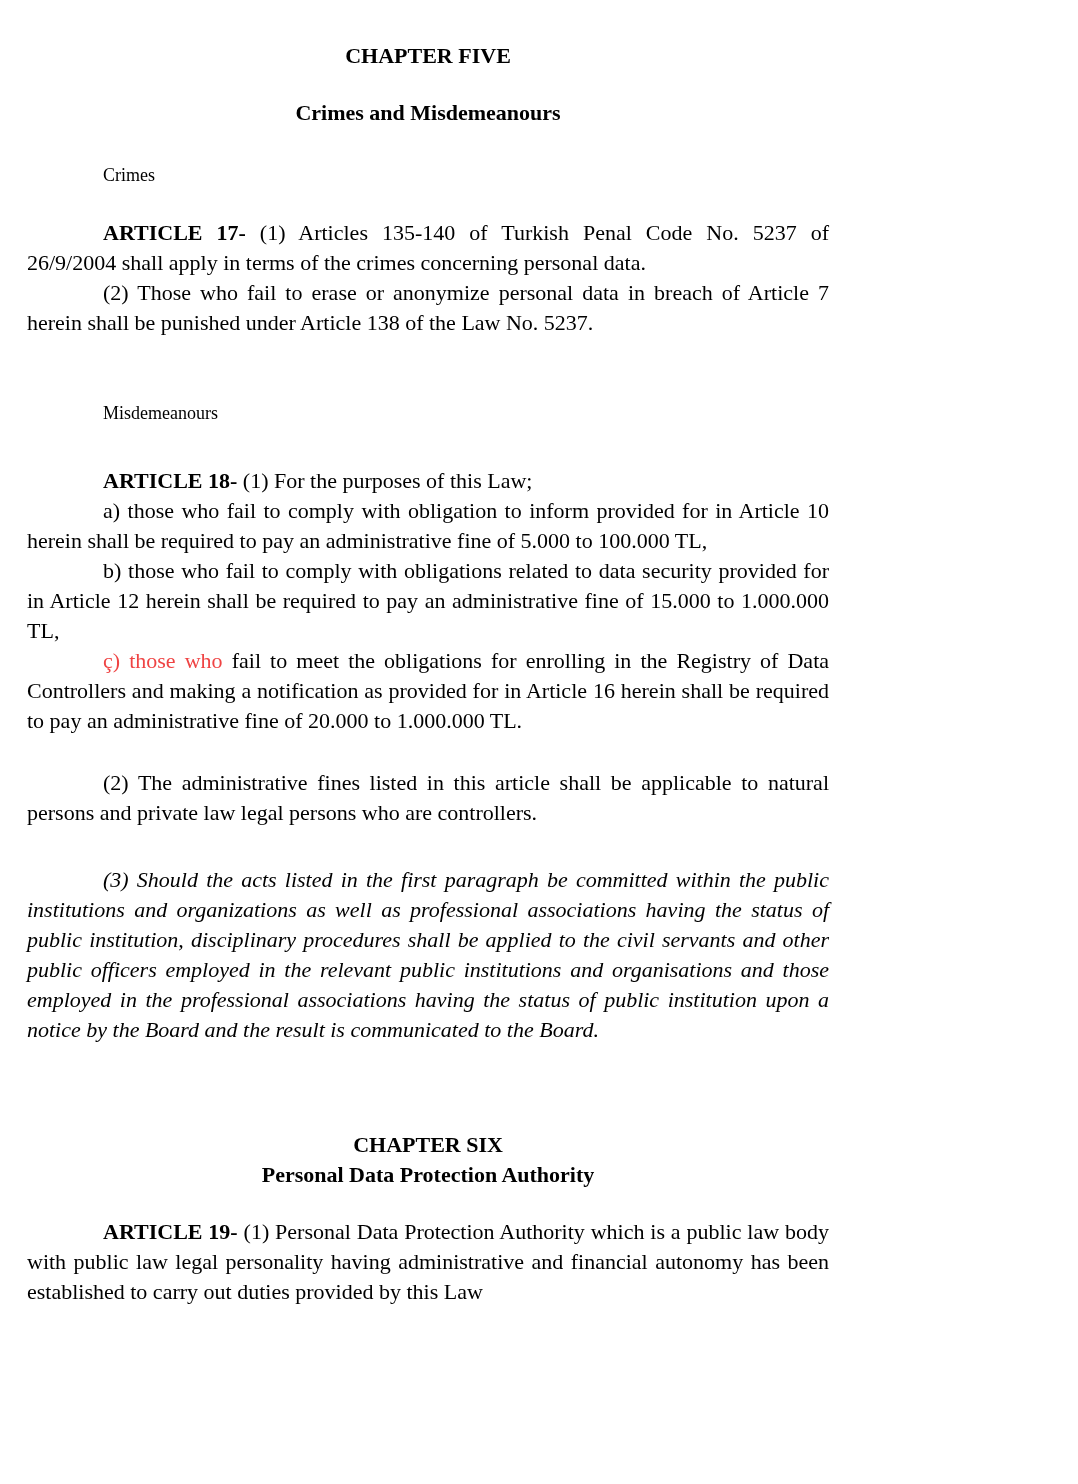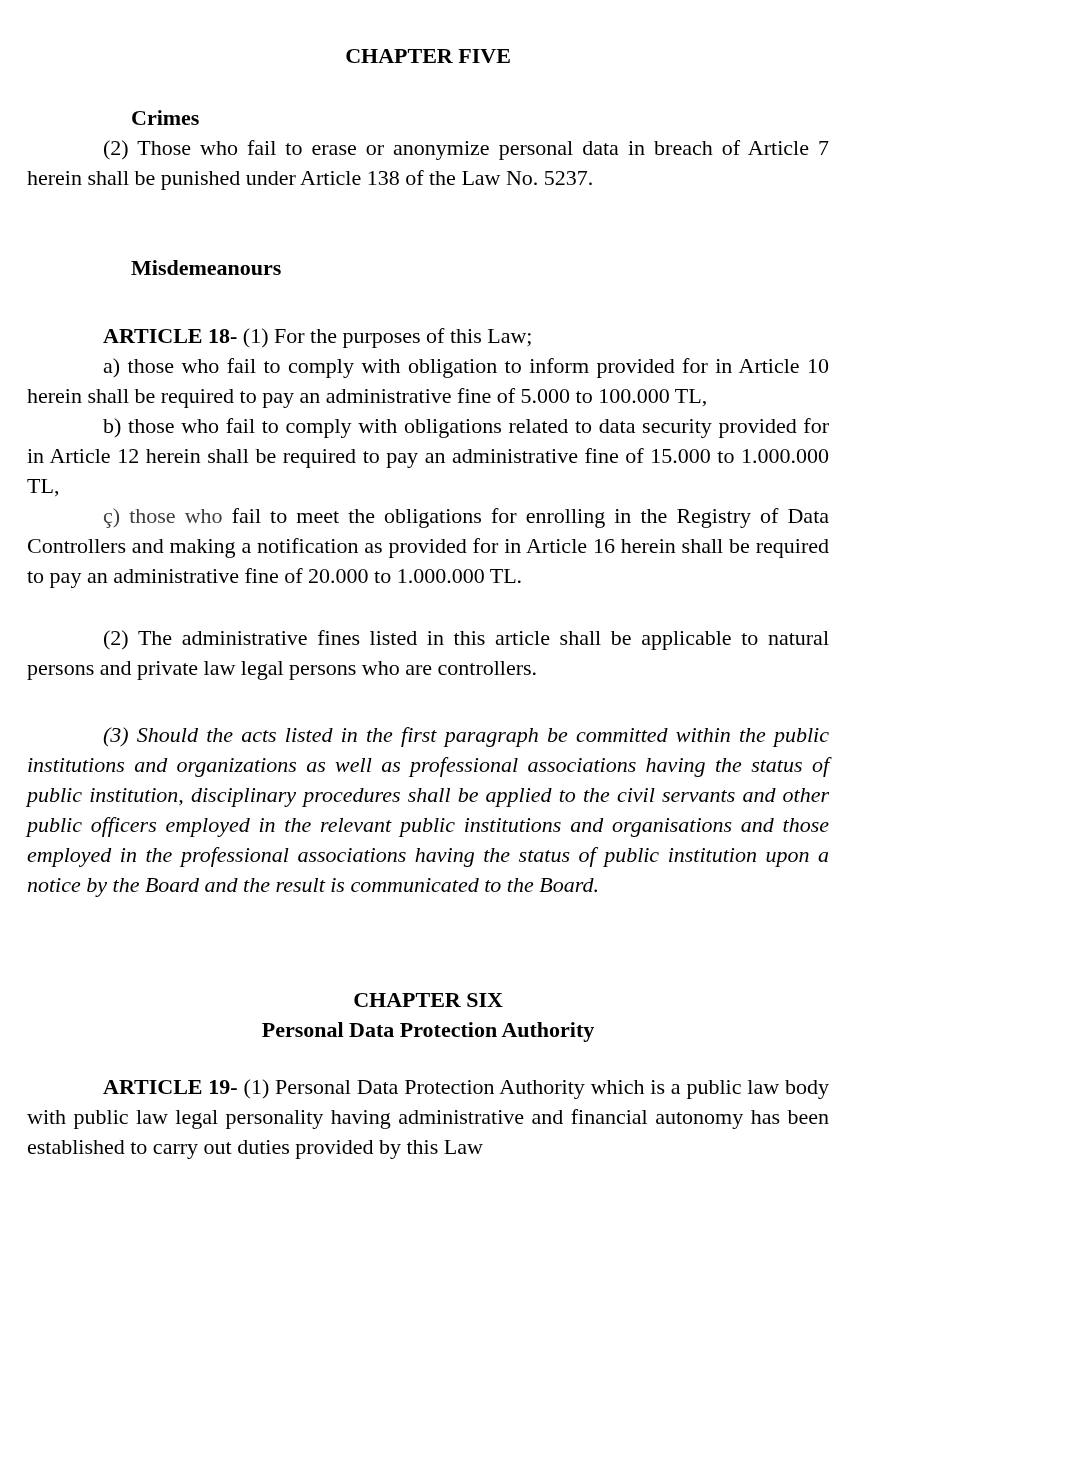--- a/index.html
+++ b/index.html
@@ -18,51 +18,53 @@
     height: 1484px;
     padding: 41px 85px 20px 27px;
   }
   .center {
     text-align: center;
     font-weight: bold;
     font-size: 22px;
     line-height: 30px;
   }
   .side-heading {
-    font-weight: bold;
-    margin-left: 104px;
-    font-size: 22px;
+    font-weight: normal;
+    margin-left: 76px;
+    font-size: 18px;
     line-height: 30px;
   }
   p.body {
     text-align: justify;
     text-indent: 76px;
   }
   .lbl { font-weight: bold; }
-  .dim { color: #404040; font-family: Liberation Serif, serif; }
+  .dim { color: #ef4444; font-family: Liberation Serif, serif; }
   .mt27 { margin-top: 27px; }
   .mt28 { margin-top: 28px; }
   .mt30 { }
   .mt32 { margin-top: 32px; }
   .mt37 { margin-top: 37px; font-style: italic; }
   .mt38 { margin-top: 38px; }
   .mt53 { margin-top: 27px; }
   .mt60 { margin-top: 60px; }
   .mt85 { margin-top: 85px; }
 </style>
 </head>
 <body>
 
 <div class="page">
 
   <div class="center">CHAPTER FIVE</div>
 
+  <div class="center mt27">Crimes and Misdemeanours</div>
 
   <div class="side-heading mt32">Crimes</div>
 
+  <p class="body mt28"><span class="lbl">ARTICLE 17-</span> <span>(1) Articles 135-140 of Turkish Penal Code No. 5237 of 26/9/2004 shall apply in terms of the crimes concerning personal data.</span></p>
 
   <p class="body mt30">(2) Those who fail to erase or anonymize personal data in breach of Article 7 herein shall be punished under Article 138 of the Law No. 5237.</p>
 
   <div class="side-heading mt60">Misdemeanours</div>
 
   <p class="body mt38"><span class="lbl">ARTICLE 18-</span> <span>(1) For the purposes of this Law;</span></p>
 
   <p class="body">a) those who fail to comply with obligation to inform provided for in Article 10 herein shall be required to pay an administrative fine of 5.000 to 100.000 TL,</p>
 
   <p class="body">b) those who fail to comply with obligations related to data security provided for in Article 12 herein shall be required to pay an administrative fine of 15.000 to 1.000.000 TL,</p>

